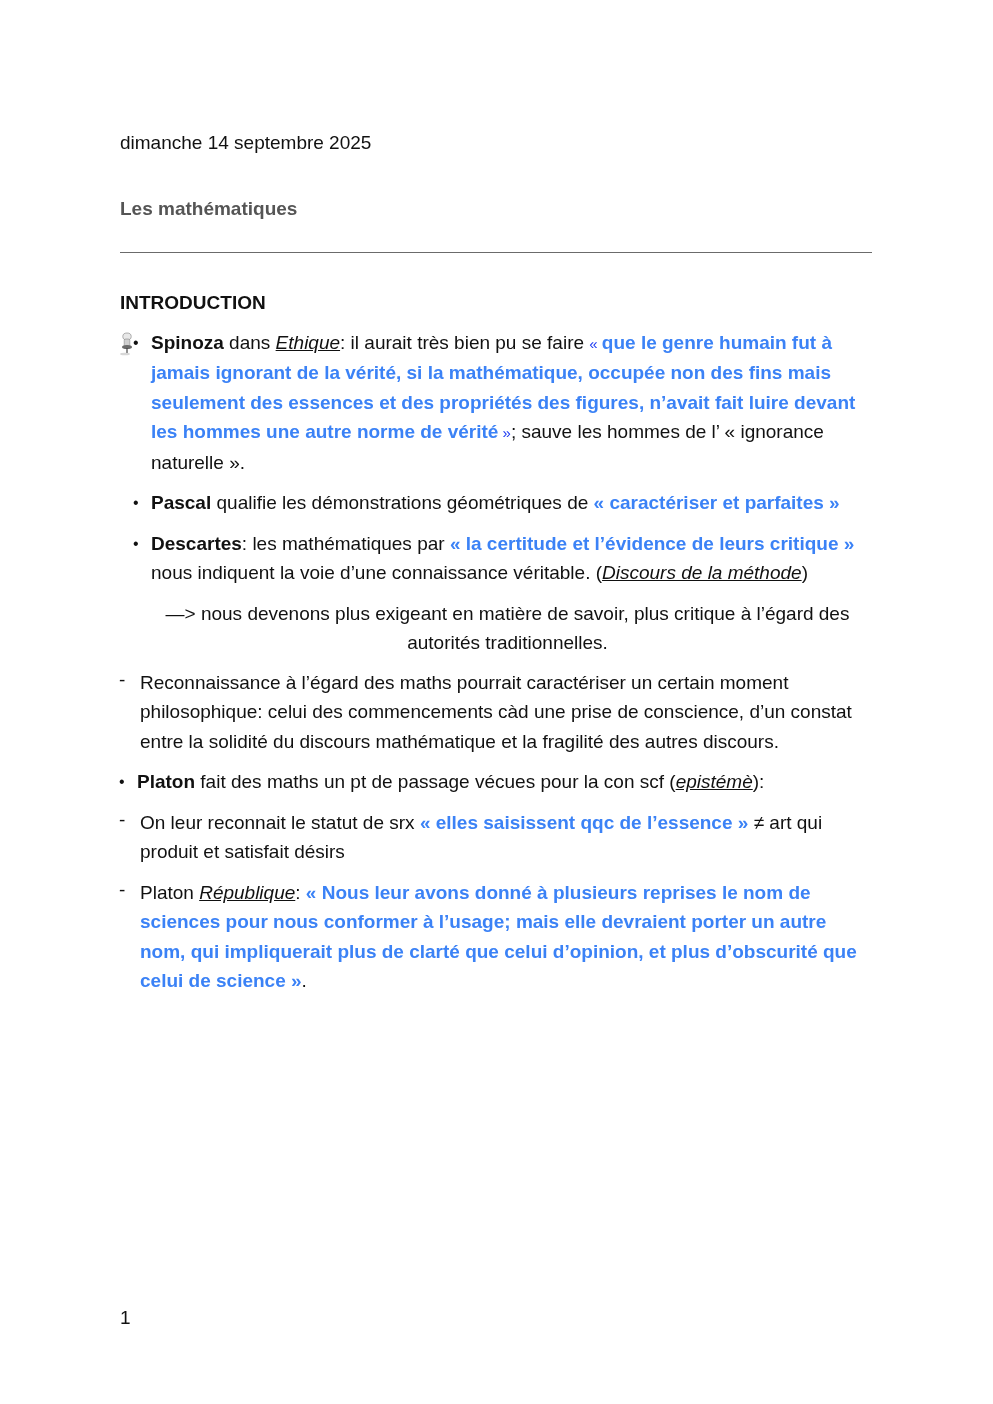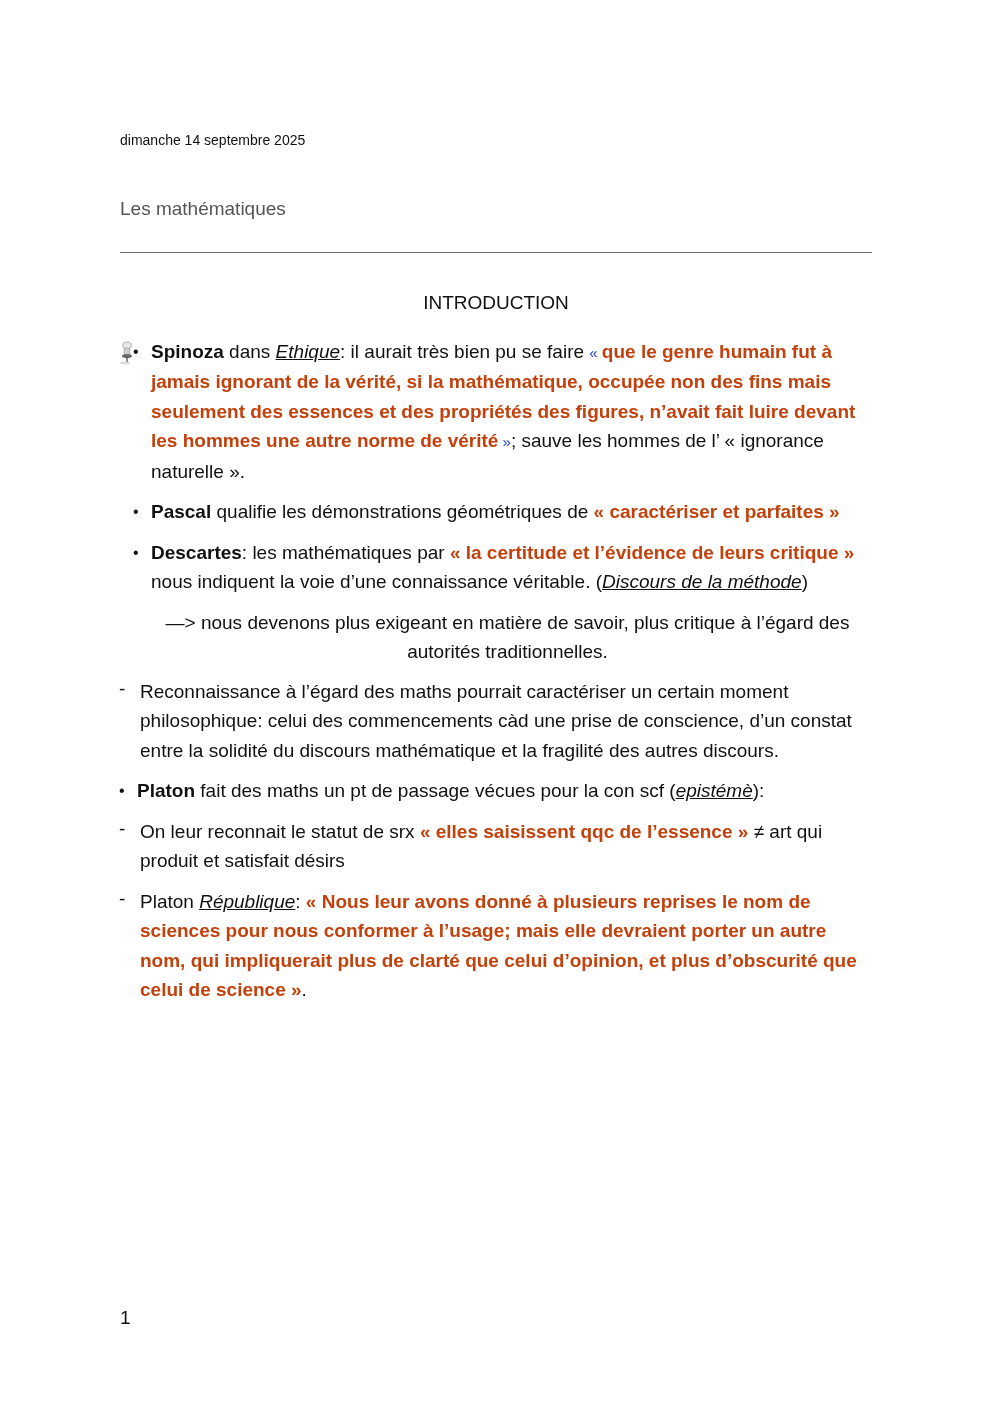--- a/index.html
+++ b/index.html
@@ -1,38 +1,38 @@
 <!DOCTYPE html>
 <html><head>
   <meta charset="utf-8">
   <style>
     html, body { margin: 0; padding: 0; background: #ffffff; }
     body {
       width: 993px; height: 1404px; position: relative; overflow: hidden;
       font-family: "Liberation Sans", sans-serif; color: #111111;
     }
     .page { position: absolute; left: 0; top: 0; width: 993px; height: 1404px; }
-    .date { position: absolute; left: 120px; top: 132px; font-size: 14px; color: #111; }
-    .title { position: absolute; left: 120px; top: 198px; font-size: 19px; font-weight: normal; color: #555555; }
+    .date { position: absolute; left: 120px; top: 132px; font-size: 19px; color: #111; }
+    .title { position: absolute; left: 120px; top: 198px; font-size: 19px; font-weight: bold; color: #555555; }
     .rule { position: absolute; left: 120px; top: 252px; width: 752px; height: 0; border-top: 1px solid #6b6b6b; }
     .content { position: absolute; left: 120px; top: 288px; width: 752px; font-size: 19px; line-height: 29.5px; }
-    .heading { text-align: center; font-weight: normal; margin: 0 0 19px 0; }
+    .heading { text-align: left; font-weight: bold; margin: 0 0 10px 0; }
     .pin-para { position: relative; padding-left: 20px; margin: 0 0 10px 0; }
     .pin-icon { position: absolute; left: -4px; top: 4px; width: 22px; height: 24px; }
     .bullets { margin: 6px 0 0 0; padding: 0; list-style: none; }
     .bullet-item { position: relative; padding-left: 31px; margin: 0 0 11px 0; }
     .bullet-dot { position: absolute; left: 13px; top: 0; font-size: 16px; }
     .arrow-para { padding-left: 23px; margin: 10px 0 10px 0; text-align: center; }
     .dash-item { position: relative; padding-left: 20px; margin: 0 0 11px 0; }
     .dash-mark { position: absolute; left: -1px; top: -3px; }
     .plat-item { position: relative; padding-left: 17px; margin: 0 0 11px 0; }
     .plat-dot { position: absolute; left: -1px; top: 0; font-size: 16px; }
     .b { font-weight: bold; margin-top: 46px; }
     .i { font-style: italic; text-decoration: underline; }
-    .q { color: #c2410c; font-weight: bold; }
+    .q { color: #3b82f6; font-weight: bold; }
     .qm { color: #1f3cf2; font-weight: normal; font-size: 15px; }
     .page-num { position: absolute; left: 120px; top: 1307px; font-size: 19px; }
   </style>
 </head>
 <body>
 
 <div class="page">
   <div class="date">dimanche 14 septembre 2025</div>
   <div class="title">Les mathématiques</div>
   <div class="rule"></div>

